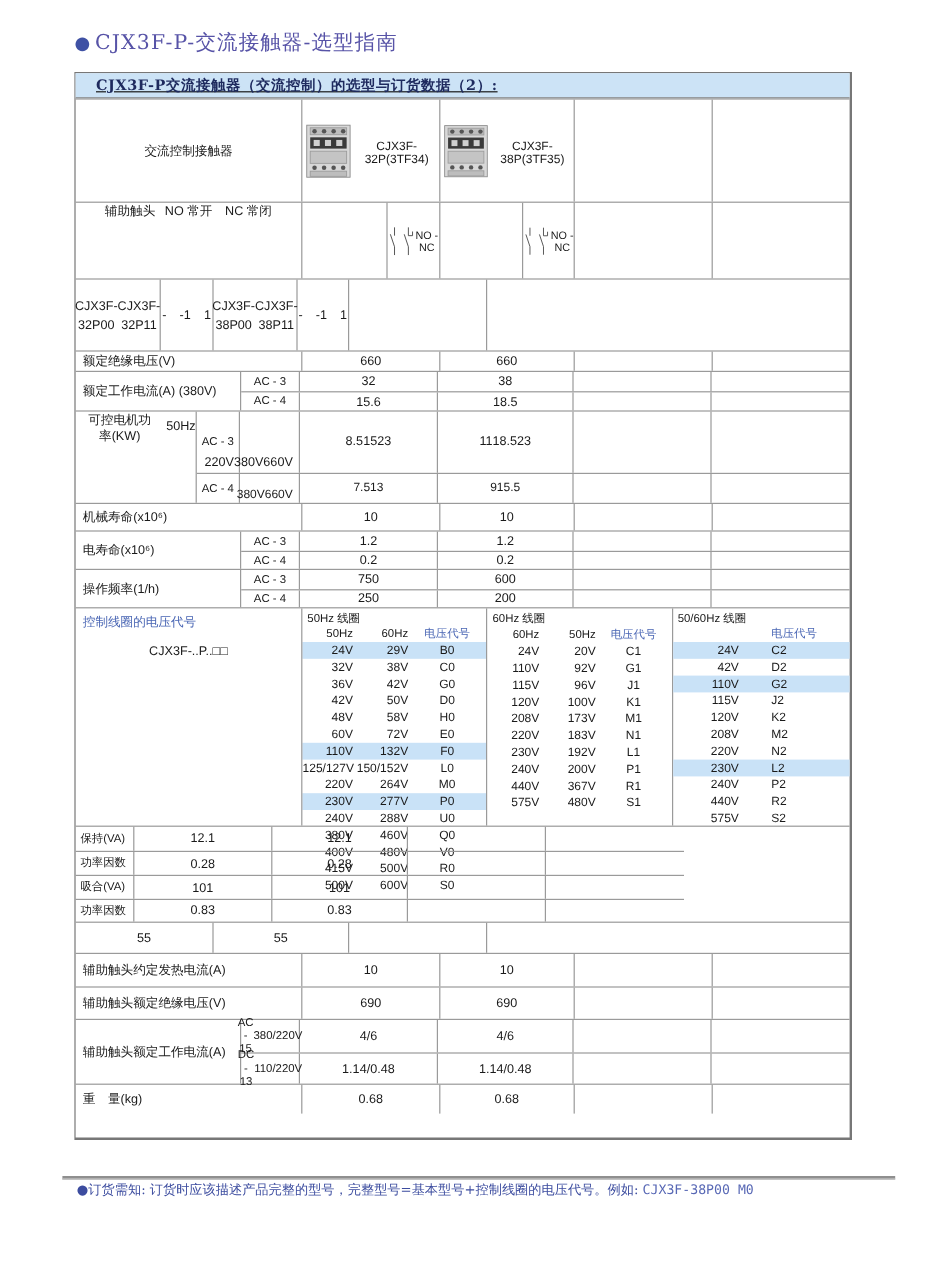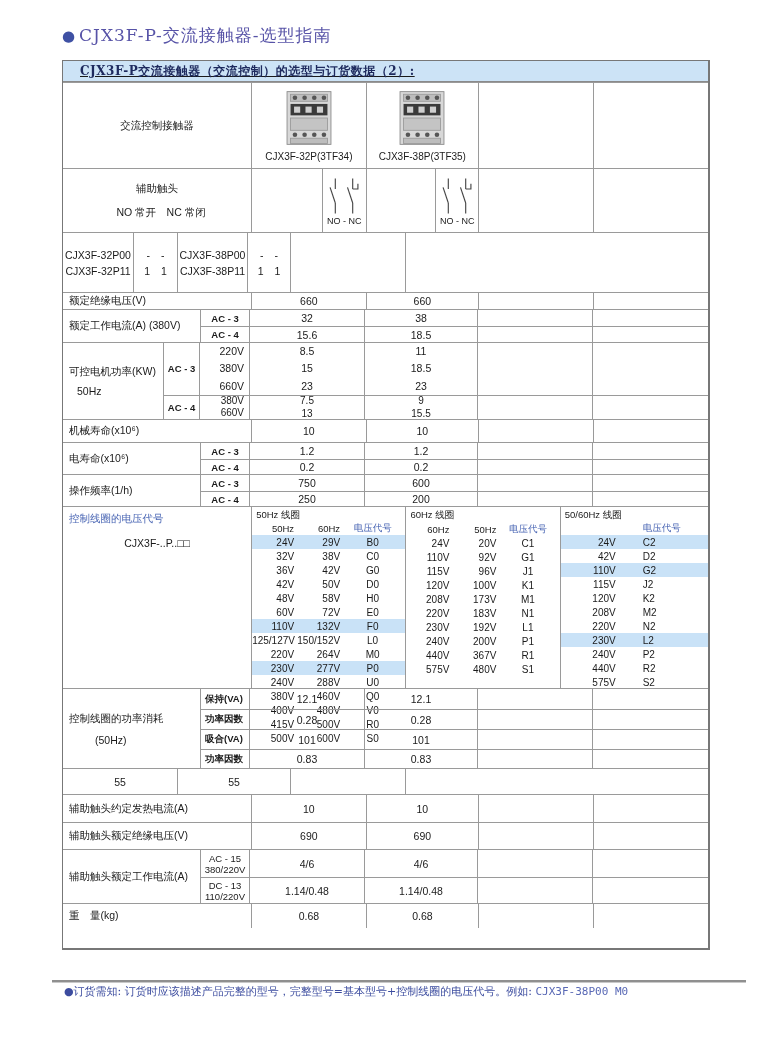--- a/index.html
+++ b/index.html
@@ -11,36 +11,36 @@
   .title-line .dot{color:#3f51a4;font-size:15px;margin-right:3px;font-family:"DejaVu Sans",sans-serif;}
   
   .tbl{position:absolute;left:62px;top:60px;width:648px;height:890px;box-sizing:border-box;
        border:1px solid #777;border-right:2px solid #777;border-bottom:2px solid #777;
        background:#fff;font-size:10.5px;}
   .r{display:flex;box-sizing:border-box;}
   .bt{border-top:1px solid #9a9a9a;}
   .c{box-sizing:border-box;display:flex;align-items:center;justify-content:center;text-align:center;}
   .br{border-right:1px solid #9a9a9a;}
   .left{justify-content:flex-start;text-align:left;padding-left:6px;}
-  .stack{flex-direction:column;justify-content:center;}
+  .stack{justify-content:center;}
   .blue{color:#4a66b4;}
   .band{height:20px;background:#cce3f6;border-bottom:1px solid #8a8a8a;align-items:center;display:flex;text-decoration:underline;}
   .band span{padding-left:17px;font-size:12px;color:#1e2a5e;letter-spacing:0.5px;font-weight:bold;
              font-family:"DejaVu Serif","Liberation Serif",serif;}
   .w190{width:190px}.w141{width:141px}.w49{width:49px}.w115{width:115px}.w113{width:113px}
   .w104{width:104px}.w36{width:36px}.w50{width:50px}.w71{width:71px}.w44{width:44px}
   .w70{width:70px}.w43{width:43px}.w155{width:155px}.w148{width:148px}.w458{width:458px}.w507{width:507px}.w544{width:544px}
   .col{display:flex;flex-direction:column;box-sizing:border-box;}
   .caption{font-size:10px;margin-top:4px;}
   .digits{word-spacing:8px;line-height:16px;}
   .lh16{line-height:16px;}
   .lh17{line-height:17.3px;}
   .lh12{line-height:12.4px;font-size:10px;}
   .ra{justify-content:flex-end;text-align:right;padding-right:5px;}
-  .small{font-size:9.5px;font-weight:bold;}
+  .small{font-size:9.5px;}
   .sub2{font-size:9.5px;line-height:11px;}
   .uit{font-style:italic;font-family:"DejaVu Serif","Liberation Serif",serif;}
   .ss{font-size:7px;vertical-align:sub;}
   
   .sec{box-sizing:border-box;display:flex;flex-direction:column;padding-top:2px;}
   .sec-h{height:14px;font-size:9.5px;padding-left:4px;color:#1a1a1a;}
   .sec-ch{display:flex;height:13px;font-size:9.5px;align-items:center;}
   .code-row{display:flex;align-items:center;height:14px;font-size:10px;}
   .code-row.hl{background:#c9e2f7;}
   .cA{display:inline-block;width:42px;text-align:right;}
@@ -509,24 +509,20 @@
             </div>
             <div class="code-row">
               <span class="cG">575V</span>
               <span class="cH">S2</span>
             </div>
           </div>
       </div>
     </div>
 
     <div class="r bt" style="height:80px">
-      <div class="c w141 br stack" style="align-items:flex-start;padding-left:6px">
-        <div>控制线圈的功率消耗</div>
-        <div style="padding-left:26px;margin-top:8px">(50Hz)</div>
-      </div>
       <div class="col w507">
         <div class="r" style="height:20px">
           <div class="c w49 br small left" style="padding-left:4px">保持(VA)</div>
           <div class="c w115 br">12.1</div>
           <div class="c w113 br">12.1</div>
           <div class="c w115 br"></div>
           <div class="c w115"></div>
         </div>
         <div class="r bt" style="height:20px">
           <div class="c w49 br small left" style="padding-left:4px">功率因数</div>

